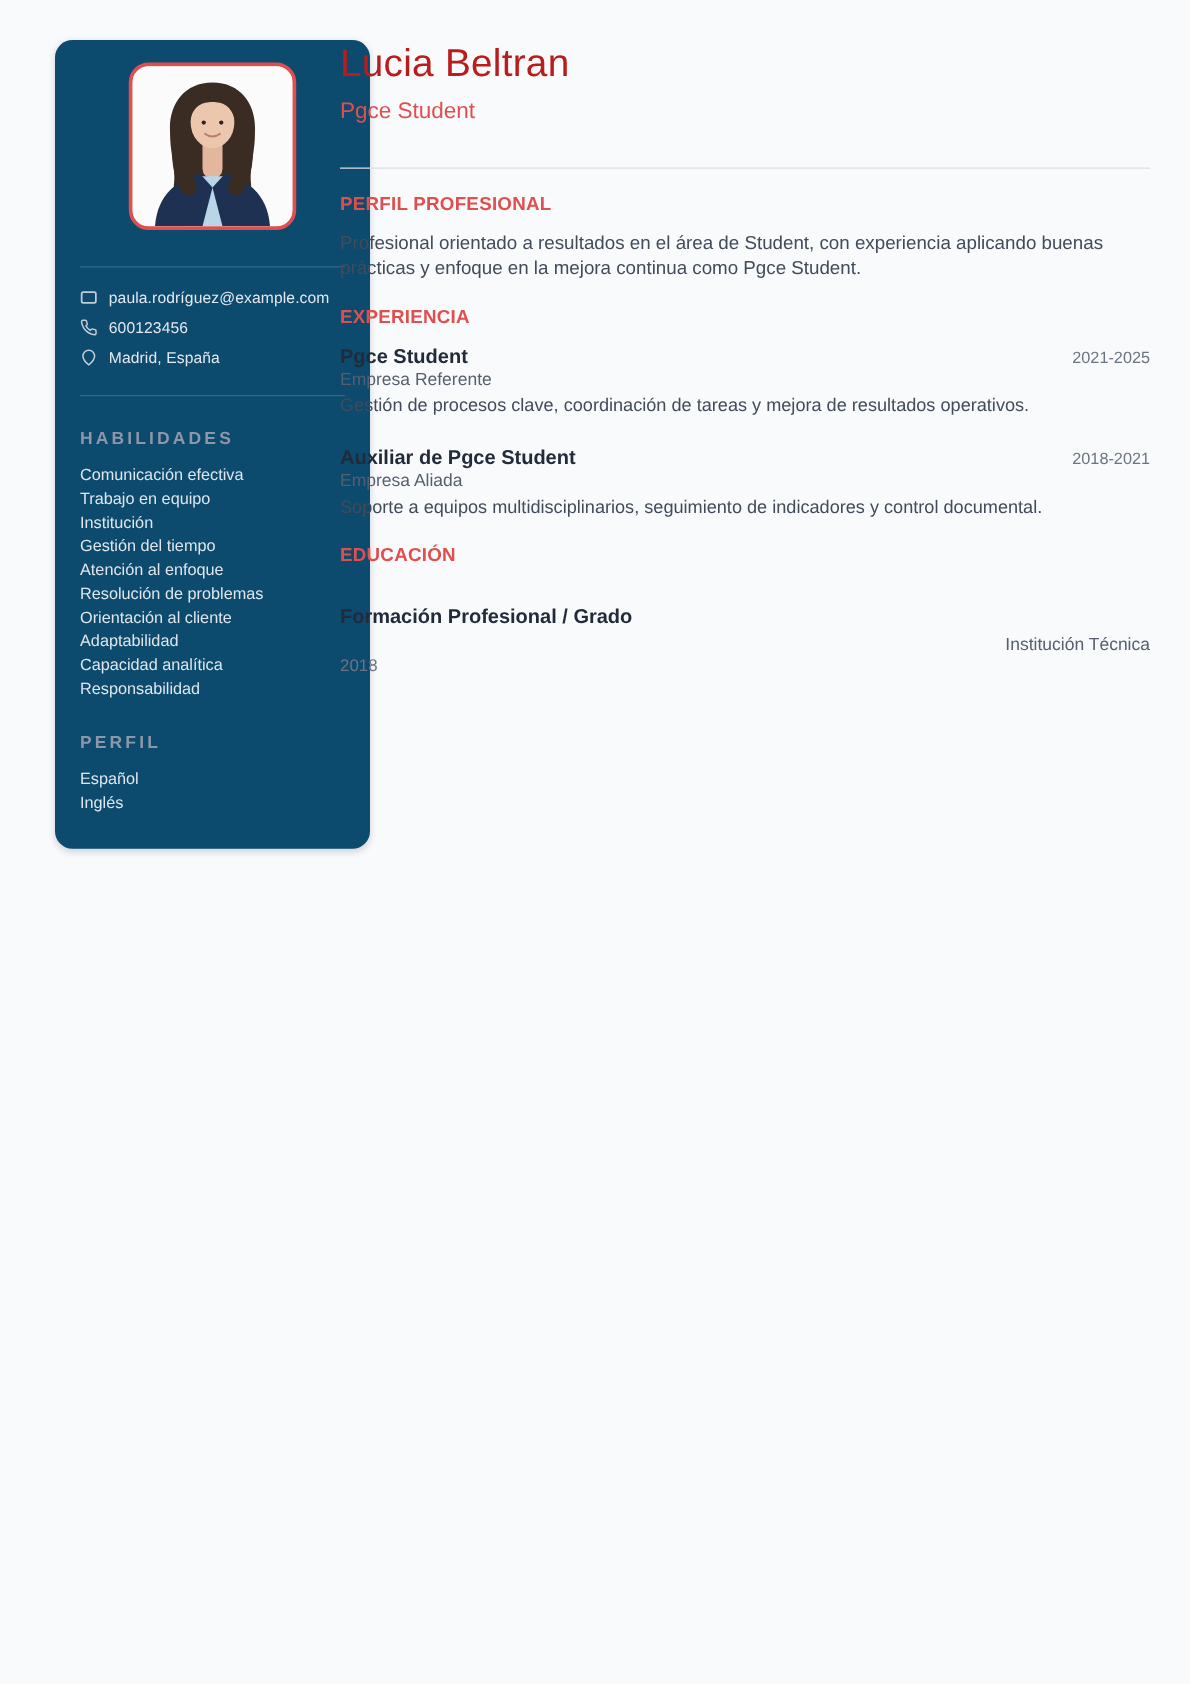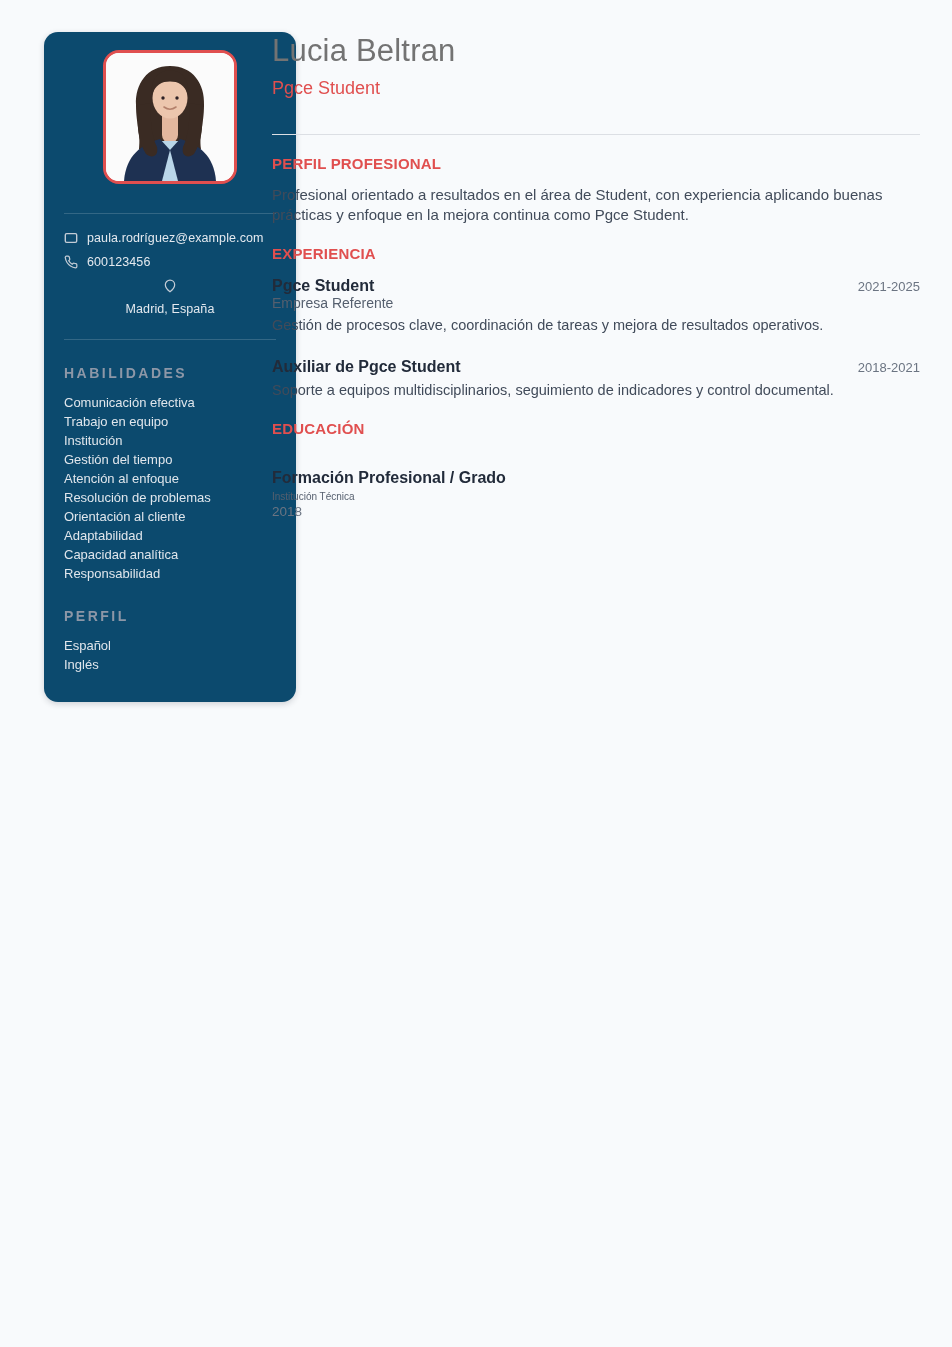--- a/index.html
+++ b/index.html
@@ -30,55 +30,55 @@
   .side-divider {
     border: none; border-top: 1px solid rgba(255,255,255,.16);
     margin: 29px 0 0 0;
   }
   .contact { margin-top: 17px; }
   .contact-row {
     display: flex; align-items: center; gap: 9px;
     margin-bottom: 10px; white-space: nowrap;
     font-size: 12.5px; color: #e4e9ef; letter-spacing: .1px;
   }
-  .contact-row:last-child { margin-bottom: 0; flex-direction: column; }
+  .contact-row:last-child { margin-bottom: 0; }
   .contact-row .cicon { flex: 0 0 14px; width: 14px; height: 14px; }
   .cicon svg { display: block; width: 14px; height: 14px; stroke: #c3ccd6; fill: none; stroke-width: 1.6; }
   .side-heading {
     margin-top: 25px;
     font-size: 14px; font-weight: bold;
     letter-spacing: 2.5px; color: #8d97a7;
   }
   .side-list { margin-top: 12px; list-style: none; }
   .side-list li { font-size: 13px; line-height: 19px; color: #e0e6ec; }
 
   
   .main {
     position: absolute; left: 272px; top: 33px; width: 648px;
   }
-  .name { font-size: 31px; font-weight: 400; color: #737373; letter-spacing: .2px; }
+  .name { font-size: 31px; font-weight: 400; color: #b91c1c; letter-spacing: .2px; }
   .job-title { margin-top: 9px; font-size: 18px; color: #e04f4f; }
   .main-rule { border: none; border-top: 1px solid #dcdfe4; margin-top: 35px; }
   .section-title {
     margin-top: 20px; font-size: 15px; font-weight: bold;
     color: #e04f4f; letter-spacing: .2px;
   }
   .profile-text {
     margin-top: 13px; font-size: 15px; line-height: 20px; color: #414b5a;
   }
   .job { margin-top: 15px; }
   .job + .job { margin-top: 23px; }
   .job-head { display: flex; justify-content: space-between; align-items: baseline; }
   .job-role { font-size: 16px; font-weight: bold; color: #222b3a; }
   .job-dates { font-size: 13px; color: #6b7482; }
   .job-company { margin-top: 0; font-size: 14px; color: #555f6e; }
   .job-desc { margin-top: 5px; font-size: 14.5px; color: #414b5a; line-height: 19px; }
   .edu { margin-top: 32px; }
   .edu-degree { font-size: 16px; font-weight: bold; color: #222b3a; }
-  .edu-inst { margin-top: 4px; font-size: 10px; color: #555f6e; }
+  .edu-inst { margin-top: 4px; font-size: 14px; color: #555f6e; text-align: right; }
   .edu-year { margin-top: 2px; font-size: 13.5px; color: #6b7482; }
 </style>
 </head>
 <body>
 
 <div class="page">
 
   <aside class="sidebar">
 
     <div class="photo-frame">
@@ -183,20 +183,21 @@
         </div>
         <div class="job-company">Empresa Referente</div>
         <div class="job-desc">Gestión de procesos clave, coordinación de tareas y mejora de resultados operativos.</div>
       </div>
 
       <div class="job">
         <div class="job-head">
           <span class="job-role">Auxiliar de Pgce Student</span>
           <span class="job-dates">2018-2021</span>
         </div>
+        <div class="job-company">Empresa Aliada</div>
         <div class="job-desc">Soporte a equipos multidisciplinarios, seguimiento de indicadores y control documental.</div>
       </div>
     </section>
 
     <section>
       <h2 class="section-title">EDUCACIÓN</h2>
       <div class="edu">
         <div class="edu-degree">Formación Profesional / Grado</div>
         <div class="edu-inst">Institución Técnica</div>
         <div class="edu-year">2018</div>

